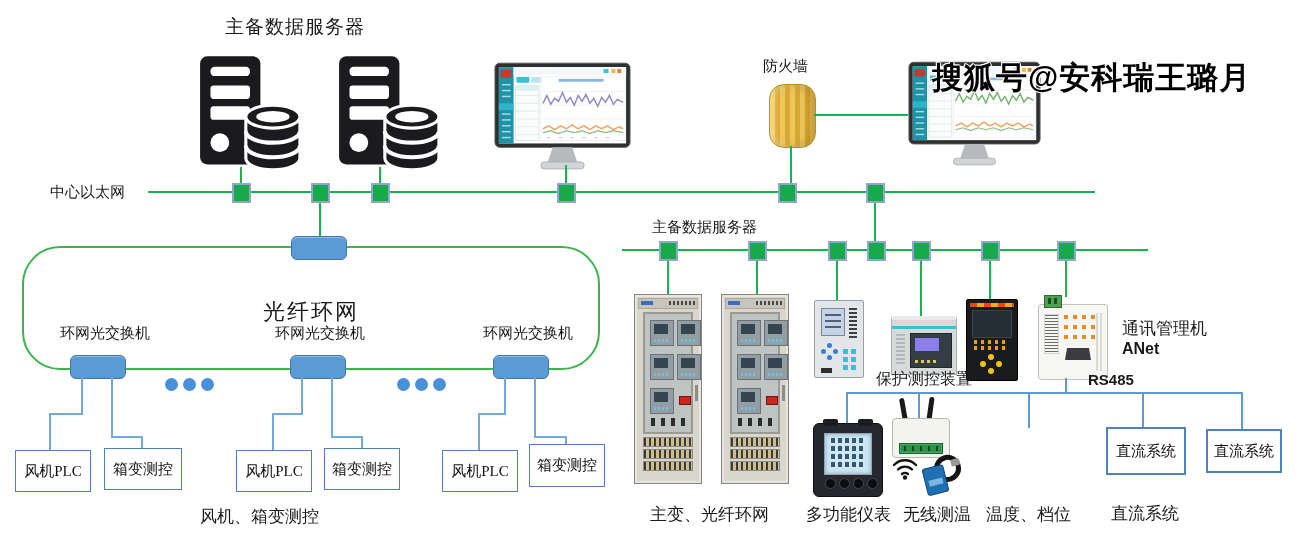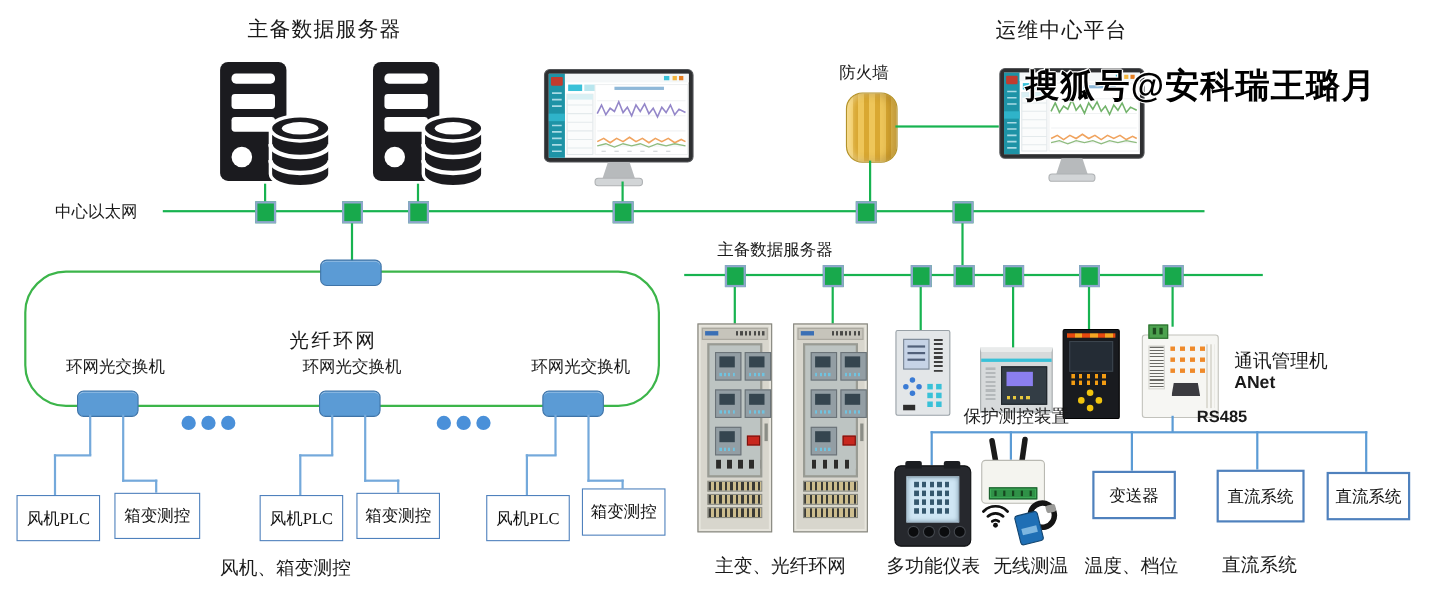--- a/index.html
+++ b/index.html
@@ -1,20 +1,20 @@
 <!DOCTYPE html>
 <html style="--net-green: #17b350; --node-green: #18a94c; --node-border: #8fa6cd; --switch-blue: #5b9bd5; --switch-border: #3f74a8; --line-blue: #74a9db; --rs485-blue: #5b9bd5; --ring-green: #3cb54a; --box-border: #4f81bd; --firewall-gold: #dfae38;"><head>
 <meta charset="utf-8">
 <style>
   html,body{margin:0;padding:0;background:#fff;}
   .stage{position:relative;width:1307px;height:546px;background:#fff;overflow:hidden;
          font-family:"Liberation Serif",serif;color:#111;}
   .lbl{position:absolute;white-space:nowrap;font-size:15px;color:#1a1a1a;}
   .title{font-size:19px;letter-spacing:1px;}
-  .big{font-size:18px;letter-spacing:2px;}
+  .big{font-size:22px;letter-spacing:2px;}
   .b16{font-size:16px;}
   .sans{font-family:"Liberation Sans",sans-serif;font-weight:bold;}
   
   .hl{position:absolute;height:2px;background:var(--net-green,#17b350);}
   .vl{position:absolute;width:2px;background:var(--net-green,#17b350);}
   .node{position:absolute;width:15px;height:16px;background:var(--node-green,#18a94c);
         border:2px solid var(--node-border,#8fa6cd);}
   
   .bhl{position:absolute;height:2px;background:var(--line-blue,#74a9db);}
   .bvl{position:absolute;width:2px;background:var(--line-blue,#74a9db);}
@@ -114,21 +114,20 @@
   .sensor-stripe{position:absolute;left:3px;top:12px;width:14px;height:6px;background:#7db6e0;}
   .sensor-ring{position:absolute;left:12px;top:0;width:17px;height:17px;border:5px solid #141414;border-radius:50%;background:transparent;}
   .sensor-cap{position:absolute;left:30px;top:6px;width:9px;height:7px;background:#9a9a98;border-radius:2px;}
 </style>
 </head>
 <body>
 
 <div class="stage">
 
   <div class="lbl title" style="left:225px;top:14px;">主备数据服务器</div>
-  <div class="lbl title" style="left:905px;top:15px;">运维中心平台</div>
   <div class="watermark" style="left:932px;top:13px;margin-top:44px;">搜狐号@安科瑞王璐月</div>
 
   <svg style="position:absolute;left:198px;top:54px;" width="104" height="117" viewBox="0 0 100 112">
     <rect x="2" y="2" width="58" height="104" rx="7" fill="#1b1b1f"></rect>
     <rect x="12" y="12" width="38" height="9" rx="4" fill="#fff"></rect>
     <rect x="12" y="30" width="38" height="13" rx="3" fill="#fff"></rect>
     <rect x="12" y="50" width="38" height="13" rx="3" fill="#fff"></rect>
     <circle cx="21" cy="85" r="9" fill="#fff"></circle>
     <g>
       <path d="M46,60 L46,100 a26,11 0 0 0 52,0 L98,60" fill="#1b1b1f" stroke="#fff" stroke-width="3"></path>
@@ -503,21 +502,20 @@
     <circle cx="14" cy="21.5" r="2.2" fill="#111"></circle>
   </svg>
   <div class="sensor" style="left:924px;top:456px;width:40px;height:42px;">
     <div class="sensor-ring"></div>
     <div class="sensor-body">
         <div class="sensor-stripe"></div>
       </div>
     <div class="sensor-cap"></div>
   </div>
 
-  <div class="wbox" style="left:993px;top:428px;width:72px;height:40px;">变送器</div>
   <div class="wbox" style="left:1106px;top:427px;width:76px;height:44px;">直流系统</div>
   <div class="wbox" style="left:1206px;top:429px;width:72px;height:40px;">直流系统</div>
 
   <div class="lbl b16" style="left:806px;top:503px;font-size:17px;">多功能仪表</div>
   <div class="lbl b16" style="left:903px;top:503px;font-size:17px;">无线测温</div>
   <div class="lbl b16" style="left:986px;top:503px;font-size:17px;">温度、档位</div>
   <div class="lbl b16" style="left:1111px;top:502px;font-size:17px;">直流系统</div>
   <div class="lbl b16" style="left:1194px;top:503px;font-size:12px;margin-top:44px;">其它设备</div>
 
 </div>

